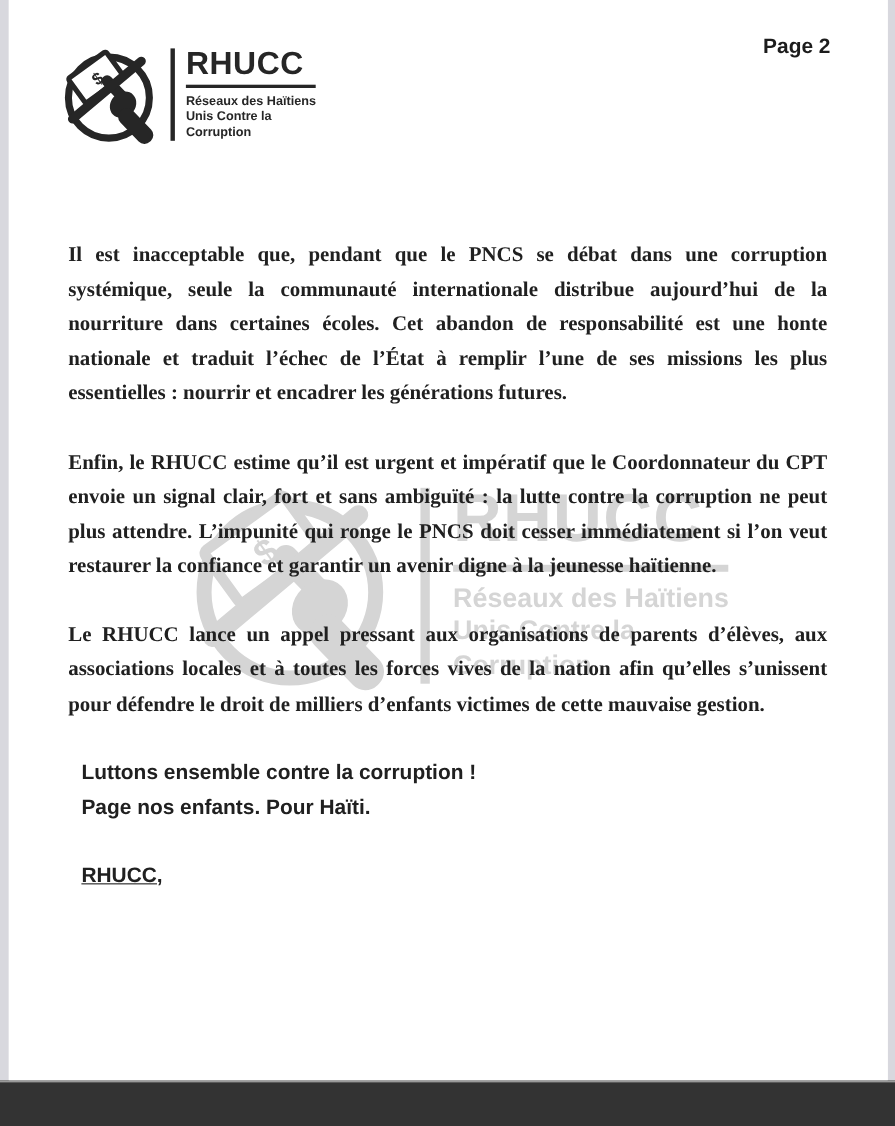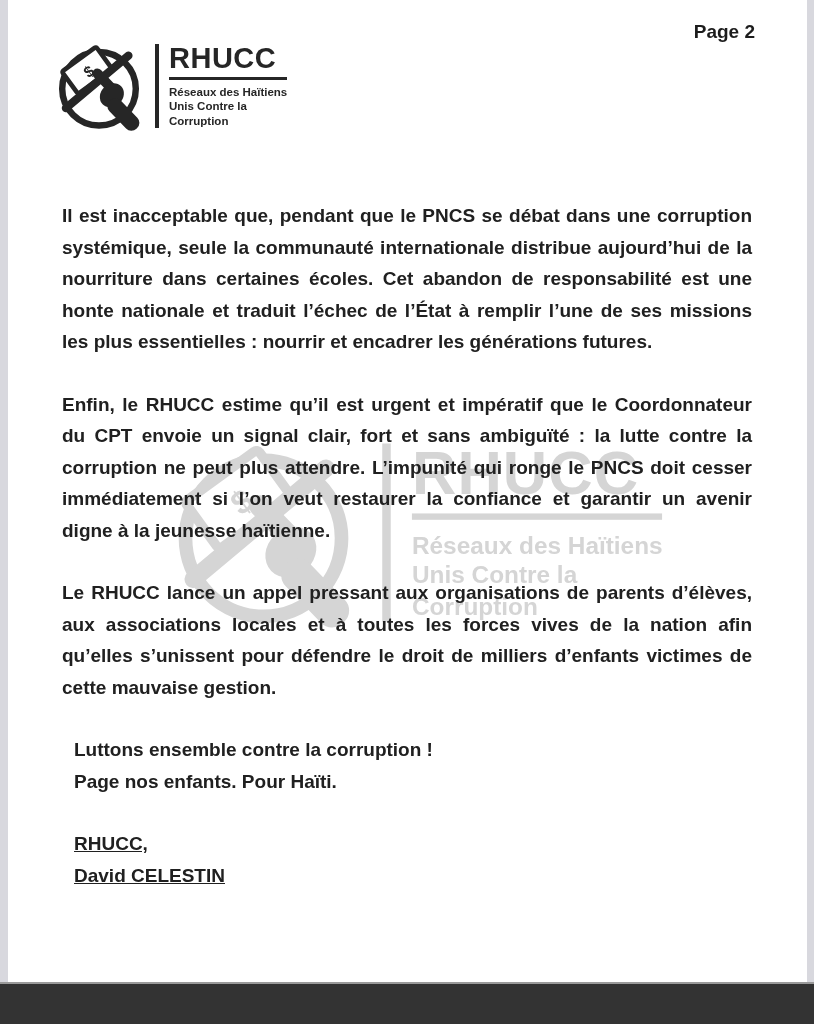--- a/index.html
+++ b/index.html
@@ -20,26 +20,26 @@
   .lockup .icon-wrap{width:92px;height:92px;flex:0 0 auto;}
   .lockup .vbar{width:4px;height:84px;background:currentColor;margin:0 10px;flex:0 0 auto;}
   .lockup .text-col{display:flex;flex-direction:column;}
   .lockup .wordmark{font-size:29px;font-weight:800;letter-spacing:0.5px;line-height:1;white-space:nowrap;}
   .lockup .rule{height:3px;background:currentColor;margin:4px 0 5px;width:100%;}
   .lockup .sub{font-size:11.5px;font-weight:700;line-height:1.25;white-space:nowrap;}
 
   .header-logo{position:absolute;left:45px;top:40px;color:#262626;}
   .watermark{position:absolute;left:158px;top:435px;color:#d5d5d5;transform:scale(2.12);transform-origin:top left;z-index:0;}
 
-  .page-number{position:absolute;right:52px;top:21px;font-size:19px;font-weight:700;color:#1c1c1c;}
+  .page-number{position:absolute;right:52px;top:32px;font-size:19px;font-weight:700;color:#1c1c1c;}
 
   
   .content{position:absolute;left:54px;top:200px;width:690px;z-index:1;color:#202020;
            font-size:19px;font-weight:600;line-height:31.5px;}
-  .content p{margin:0 0 31px 0;text-align:justify;}
+  .content p{margin:16px 0 31px 0;text-align:justify;font-family:Liberation Serif, serif;}
   .content .line-block{margin:0 0 31px 0;}
   .content .line-block div{white-space:nowrap;margin-left:12px;}
   .content .signature{margin:0;text-decoration:underline;}
 </style>
 </head>
 <body>
 
 <div class="edge-strip left"></div>
 <div class="edge-strip right"></div>
 <div class="bottom-band"></div>
@@ -105,17 +105,16 @@
     <p>Enfin, le RHUCC estime qu’il est urgent et impératif que le Coordonnateur du CPT envoie un signal clair, fort et sans ambiguïté : la lutte contre la corruption ne peut plus attendre. L’impunité qui ronge le PNCS doit cesser immédiatement si l’on veut restaurer la confiance et garantir un avenir digne à la jeunesse haïtienne.</p>
     <p>Le RHUCC lance un appel pressant aux organisations de parents d’élèves, aux associations locales et à toutes les forces vives de la nation afin qu’elles s’unissent pour défendre le droit de milliers d’enfants victimes de cette mauvaise gestion.</p>
 
     <div class="line-block">
       <div>Luttons ensemble contre la corruption !</div>
       <div>Page nos enfants. Pour Haïti.</div>
     </div>
 
     <div class="line-block signature">
       <div>RHUCC,</div>
-      <div>David CELESTIN</div>
     </div>
   </div>
 
 </div>
 
 </body></html>

